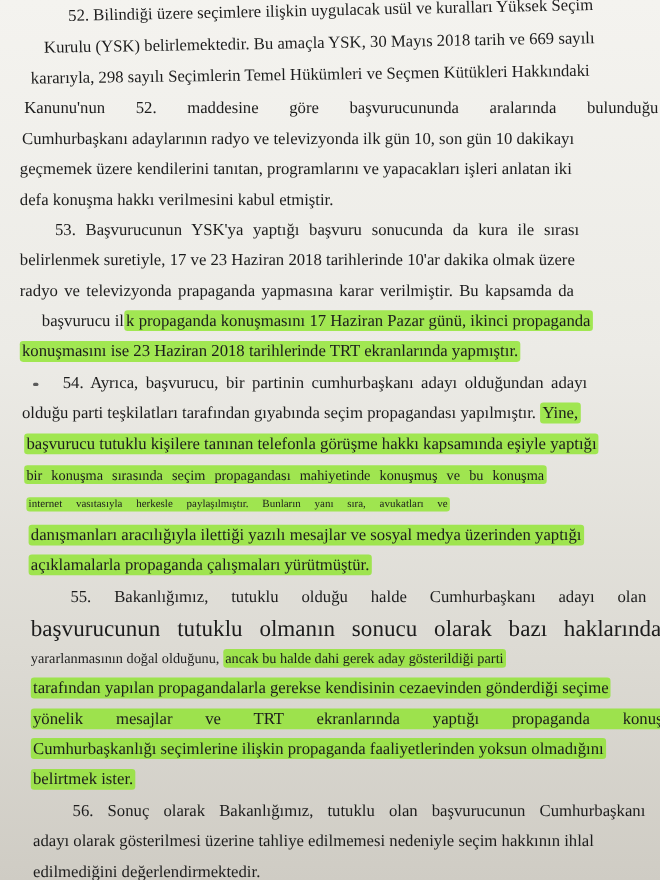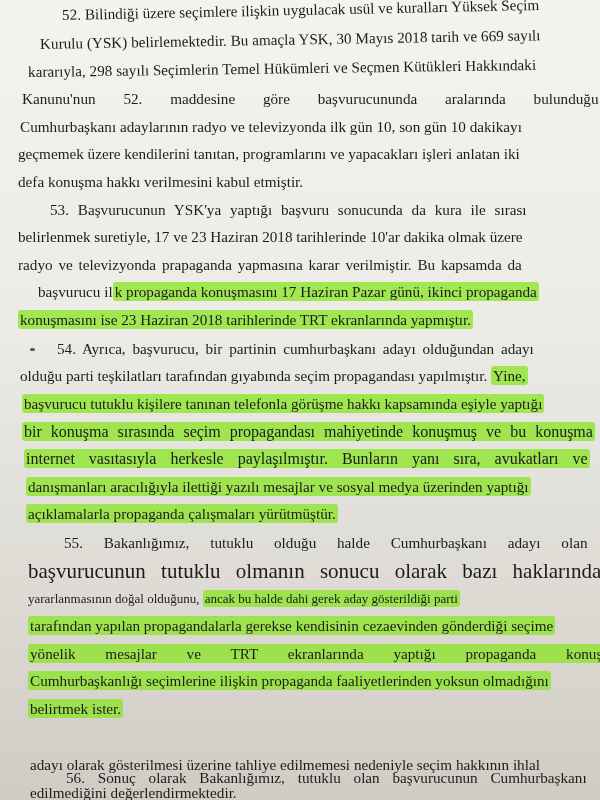--- a/index.html
+++ b/index.html
@@ -86,24 +86,24 @@
       <span class="txt" style="left:57px; word-spacing:3px;">54. Ayrıca, başvurucu, bir partinin cumhurbaşkanı adayı olduğundan adayı</span>
     </div>
     <div class="line" style="top: 363px; height: 26px; line-height: 26px; font-size: 15.2px;">
       <span class="txt" style="left:20px;">
         <span>olduğu parti teşkilatları tarafından gıyabında seçim propagandası yapılmıştır. </span><span class="hl">Yine,</span>
       </span>
     </div>
     <div class="line" style="top: 391px; height: 26px; line-height: 26px; font-size: 15.2px;">
       <span class="txt" style="left:22px;"><span class="hl">başvurucu tutuklu kişilere tanınan telefonla görüşme hakkı kapsamında eşiyle yaptığı</span></span>
     </div>
-    <div class="line" style="top: 419px; height: 26px; line-height: 26px; font-size: 16px;">
+    <div class="line" style="top: 419px; height: 26px; line-height: 26px; font-size: 13px;">
       <span class="txt" style="left:22px; word-spacing:5px;"><span class="hl">bir konuşma sırasında seçim propagandası mahiyetinde konuşmuş ve bu konuşma</span></span>
     </div>
-    <div class="line" style="top: 446px; height: 26px; line-height: 26px; font-size: 16px;">
+    <div class="line" style="top: 446px; height: 26px; line-height: 26px; font-size: 10px;">
       <span class="txt" style="left:24px; word-spacing:10px;"><span class="hl">internet vasıtasıyla herkesle paylaşılmıştır. Bunların yanı sıra, avukatları ve</span></span>
     </div>
     <div class="line" style="top: 474px; height: 26px; line-height: 26px; font-size: 15.2px; padding-left: 40px;">
       <span class="txt" style="left:26px;"><span class="hl">danışmanları aracılığıyla ilettiği yazılı mesajlar ve sosyal medya üzerinden yaptığı</span></span>
     </div>
     <div class="line" style="top: 501px; height: 26px; line-height: 26px; font-size: 15.2px;">
       <span class="txt" style="left:26px;"><span class="hl">açıklamalarla propaganda çalışmaları yürütmüştür.</span></span>
     </div>
   </div>
 
@@ -127,21 +127,21 @@
     </div>
     <div class="line" style="top: 668px; height: 26px; line-height: 26px; font-size: 15.2px;">
       <span class="txt" style="left:28px;"><span class="hl">Cumhurbaşkanlığı seçimlerine ilişkin propaganda faaliyetlerinden yoksun olmadığını</span></span>
     </div>
     <div class="line" style="top: 696px; height: 26px; line-height: 26px; font-size: 15.2px;">
       <span class="txt" style="left:28px;"><span class="hl">belirtmek ister.</span></span>
     </div>
   </div>
 
   <div>
-    <div class="line" style="top: 725px; height: 26px; line-height: 26px; font-size: 15.2px; margin-top: 40px;">
+    <div class="line" style="top: 725px; height: 26px; line-height: 26px; font-size: 15.2px;">
       <span class="txt" style="left:66px; word-spacing:9px;">56. Sonuç olarak Bakanlığımız, tutuklu olan başvurucunun Cumhurbaşkanı</span>
     </div>
     <div class="line" style="top: 752px; height: 26px; line-height: 26px; font-size: 15.2px;">
       <span class="txt" style="left:30px;">adayı olarak gösterilmesi üzerine tahliye edilmemesi nedeniyle seçim hakkının ihlal</span>
     </div>
     <div class="line" style="top: 780px; height: 26px; line-height: 26px; font-size: 15.2px;">
       <span class="txt" style="left:30px;">edilmediğini değerlendirmektedir.</span>
     </div>
   </div>
 

